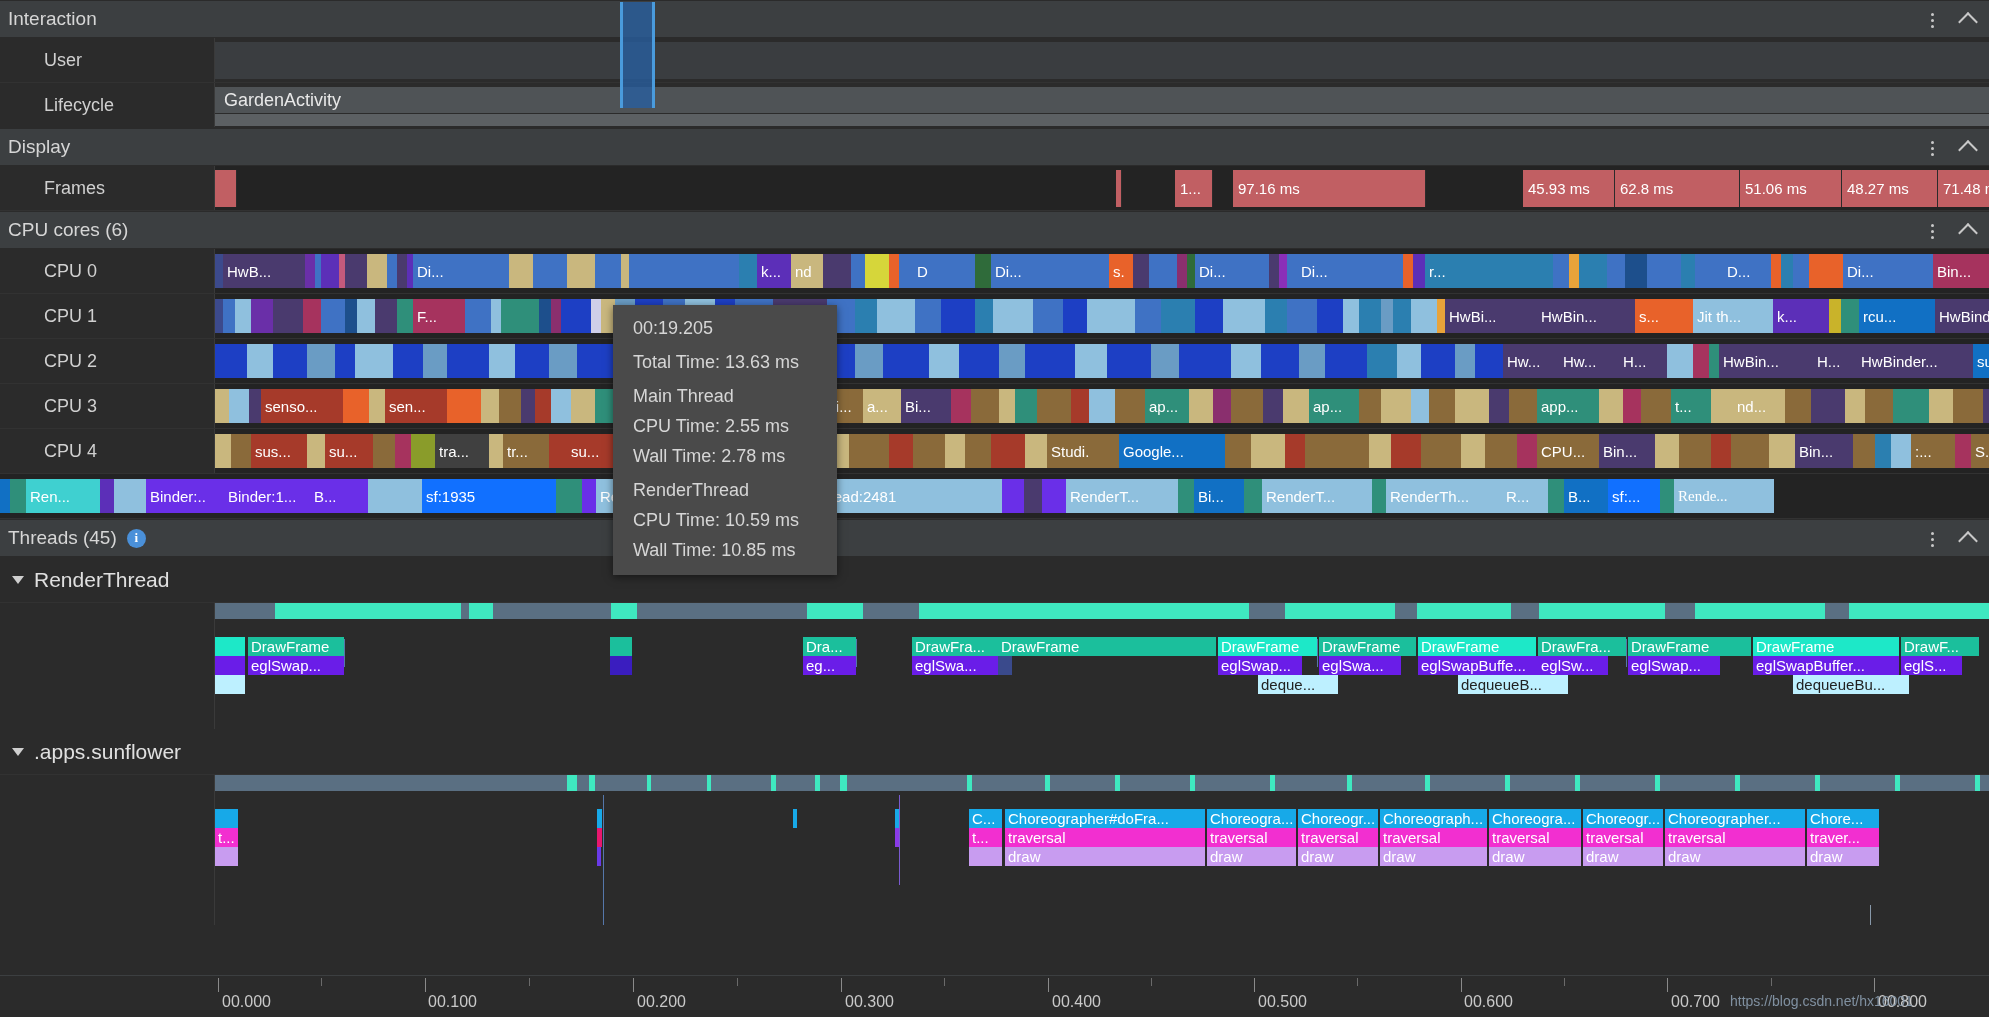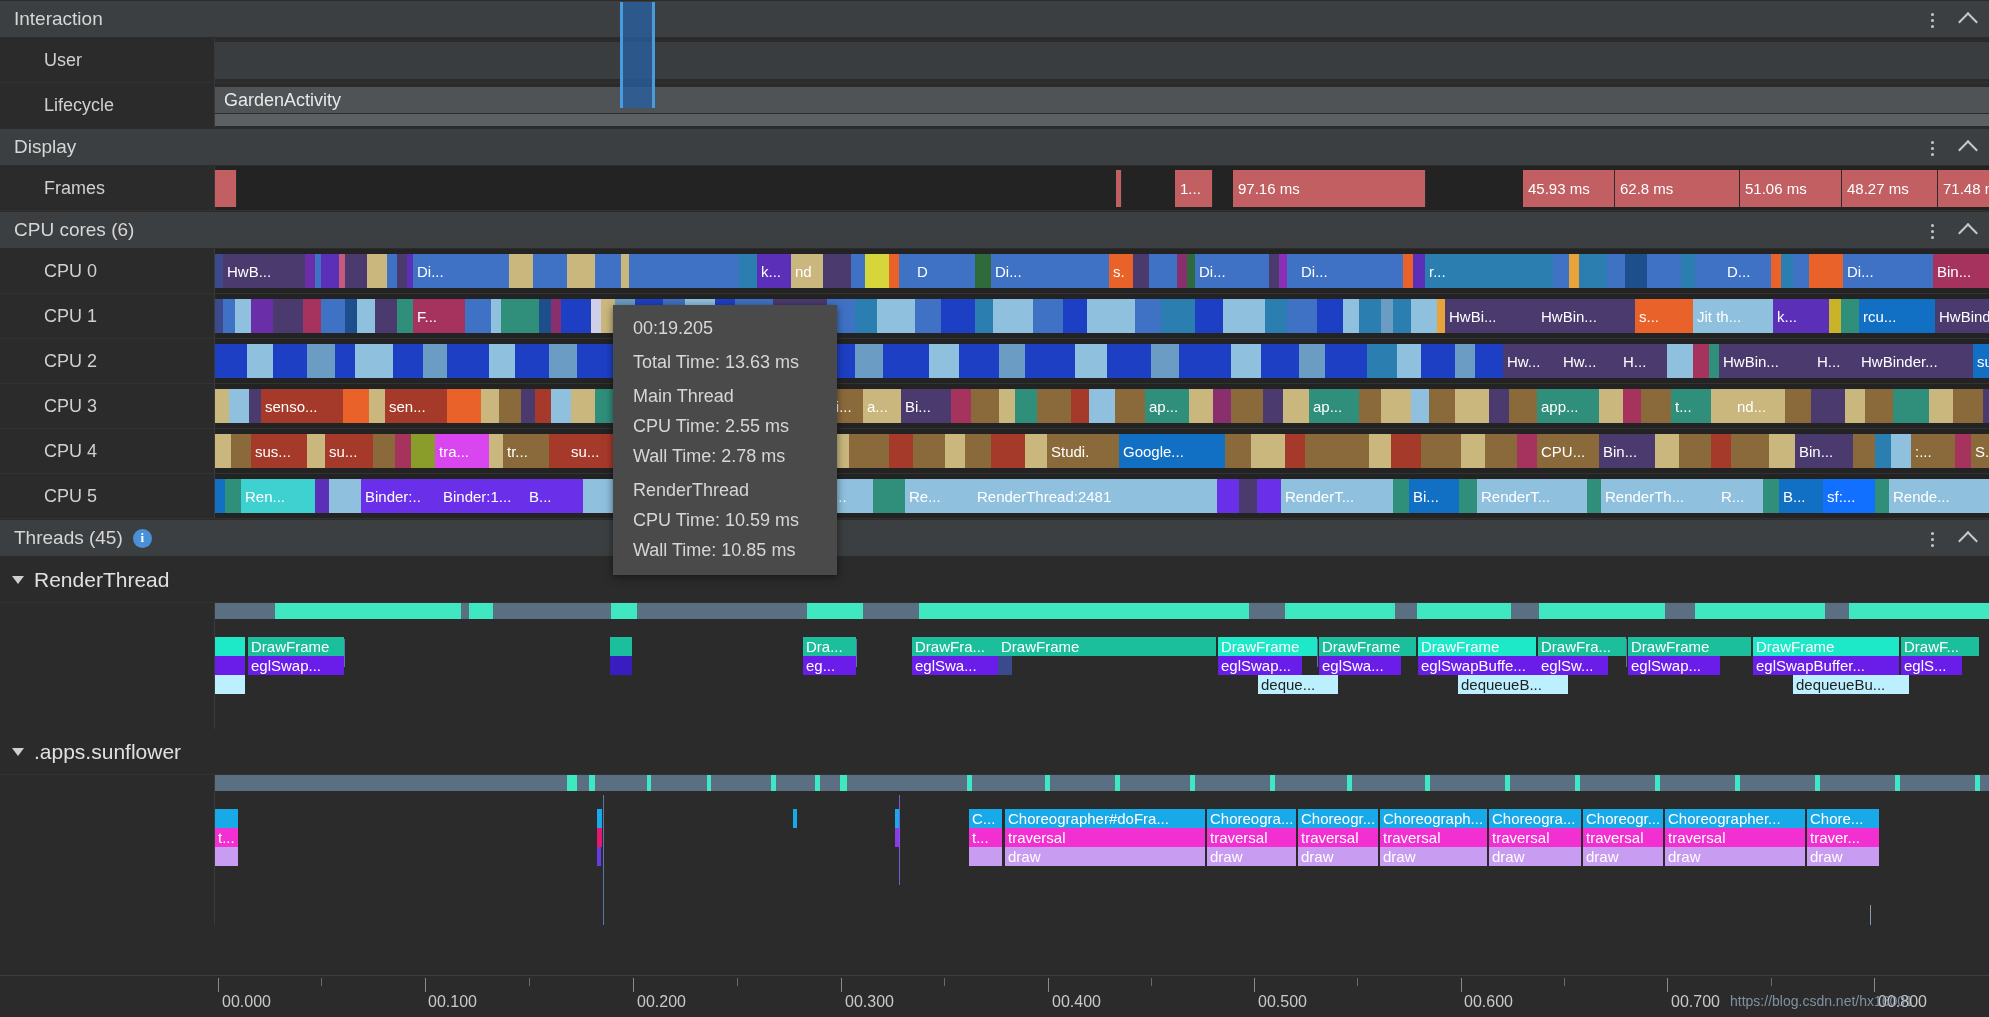--- a/index.html
+++ b/index.html
@@ -38,21 +38,21 @@
     z-index: 5;
   }
 
   
   .group-header {
     position: relative; height: 38px; background: #3c3f41;
     border-top: 1px solid #2b2b2b; border-bottom: 1px solid #2b2b2b;
     display: flex; align-items: center;
   }
   .group-header .gh-title {
-    margin-left: 14px; font-size: 19px; color: #d6d6d6;
+    margin-left: 8px; font-size: 19px; color: #d6d6d6;
   }
   .gh-actions { position: absolute; right: 10px; top: 0; height: 38px; display: flex; align-items: center; gap: 14px; }
   .icon-btn { width: 22px; height: 22px; display: flex; align-items: center; justify-content: center; cursor: pointer; }
   .dots { display: flex; flex-direction: column; gap: 3px; align-items: center; }
   .dots i { display: block; width: 3px; height: 3px; border-radius: 50%; background: #c8c8c8; }
   .chev { width: 14px; height: 14px; border-left: 2px solid #c8c8c8; border-top: 2px solid #c8c8c8; transform: rotate(45deg); margin-top: 4px; }
 
   
   .row { position: relative; display: flex; height: 45px; border-bottom: 1px solid #323232; background: #2b2b2b; }
   .row-label {
@@ -495,21 +495,21 @@
         <div class="row-label">CPU 4</div>
         <div class="row-track">
           <div class="seg" style="left: 0px; width: 16px; background: rgb(201, 183, 126);"></div>
           <div class="seg" style="left: 16px; width: 20px; background: rgb(138, 106, 58);"></div>
           <div class="seg" style="left: 36px; width: 56px; background: rgb(166, 58, 42);">sus...</div>
           <div class="seg" style="left: 92px; width: 18px; background: rgb(201, 183, 126);"></div>
           <div class="seg" style="left: 110px; width: 48px; background: rgb(166, 58, 42);">su...</div>
           <div class="seg" style="left: 158px; width: 22px; background: rgb(138, 106, 58);"></div>
           <div class="seg" style="left: 180px; width: 16px; background: rgb(166, 51, 94);"></div>
           <div class="seg" style="left: 196px; width: 24px; background: rgb(138, 156, 42);"></div>
-          <div class="seg" style="left: 220px; width: 69px; background: #d946ef;">tra...</div>
+          <div class="seg" style="left: 220px; width: 69px; background: #404040;">tra...</div>
           <div class="seg" style="left: 274px; width: 14px; background: rgb(201, 183, 126);"></div>
           <div class="seg" style="left: 288px; width: 46px; background: rgb(138, 106, 58);">tr...</div>
           <div class="seg" style="left: 334px; width: 18px; background: rgb(166, 58, 42);"></div>
           <div class="seg" style="left: 352px; width: 48px; background: rgb(166, 58, 42);">su...</div>
           <div class="seg" style="left: 400px; width: 22px; background: rgb(201, 183, 126);"></div>
           <div class="seg" style="left: 422px; width: 30px; background: rgb(138, 106, 58);"></div>
           <div class="seg" style="left: 452px; width: 56px; background: rgb(138, 106, 58);">Stu...</div>
           <div class="seg" style="left: 508px; width: 20px; background: rgb(201, 183, 126);"></div>
           <div class="seg" style="left: 528px; width: 26px; background: rgb(166, 51, 94);"></div>
           <div class="seg" style="left: 554px; width: 34px; background: rgb(138, 106, 58);"></div>
@@ -545,21 +545,20 @@
           <div class="seg" style="left: 1580px; width: 58px; background: rgb(74, 58, 110);">Bin...</div>
           <div class="seg" style="left: 1638px; width: 22px; background: rgb(138, 106, 58);"></div>
           <div class="seg" style="left: 1660px; width: 16px; background: rgb(43, 127, 176);"></div>
           <div class="seg" style="left: 1676px; width: 20px; background: rgb(143, 192, 222);"></div>
           <div class="seg" style="left: 1696px; width: 44px; background: rgb(138, 106, 58);">:...</div>
           <div class="seg" style="left: 1740px; width: 16px; background: rgb(166, 51, 94);"></div>
           <div class="seg" style="left: 1756px; width: 46px; background: rgb(138, 106, 58);">S...</div>
         </div>
       </div>
       <div class="row">
-        <div class="row-label">CPU 5</div>
         <div class="row-track">
           <div class="seg" style="left: 0px; width: 10px; background: rgb(17, 112, 196);"></div>
           <div class="seg" style="left: 10px; width: 16px; background: rgb(47, 143, 122);"></div>
           <div class="seg" style="left: 26px; width: 74px; background: rgb(63, 208, 208);">Ren...</div>
           <div class="seg" style="left: 100px; width: 14px; background: rgb(92, 47, 184);"></div>
           <div class="seg" style="left: 114px; width: 12px; background: rgb(143, 192, 222);"></div>
           <div class="seg" style="left: 126px; width: 20px; background: rgb(143, 192, 222);"></div>
           <div class="seg" style="left: 146px; width: 78px; background: rgb(106, 47, 232);">Binder:..</div>
           <div class="seg" style="left: 224px; width: 86px; background: rgb(106, 47, 232);">Binder:1...</div>
           <div class="seg" style="left: 310px; width: 58px; background: rgb(106, 47, 232);">B...</div>
@@ -579,21 +578,21 @@
           <div class="seg" style="left: 1194px; width: 50px; background: rgb(17, 112, 196);">Bi...</div>
           <div class="seg" style="left: 1244px; width: 18px; background: rgb(47, 143, 122);"></div>
           <div class="seg" style="left: 1262px; width: 110px; background: rgb(143, 192, 222);">RenderT...</div>
           <div class="seg" style="left: 1372px; width: 14px; background: rgb(47, 143, 122);"></div>
           <div class="seg" style="left: 1386px; width: 116px; background: rgb(143, 192, 222);">RenderTh...</div>
           <div class="seg" style="left: 1502px; width: 46px; background: rgb(143, 192, 222);">R...</div>
           <div class="seg" style="left: 1548px; width: 16px; background: rgb(47, 143, 122);"></div>
           <div class="seg" style="left: 1564px; width: 44px; background: rgb(17, 112, 196);">B...</div>
           <div class="seg" style="left: 1608px; width: 52px; background: rgb(17, 112, 255);">sf:...</div>
           <div class="seg" style="left: 1660px; width: 14px; background: rgb(47, 143, 122);"></div>
-          <div class="seg" style="left: 1674px; width: 100px; background: rgb(143, 192, 222);">Rende...</div>
+          <div class="seg" style="left: 1674px; width: 100px; background: rgb(143, 192, 222); font-family: Liberation Serif, serif;">Rende...</div>
         </div>
       </div>
     </div>
 
   <div class="group-header">
     <span class="gh-title">Threads (45)</span>
     <span class="info-dot">i</span>
     <span class="gh-actions">
       <span class="icon-btn">
         <span class="dots">

